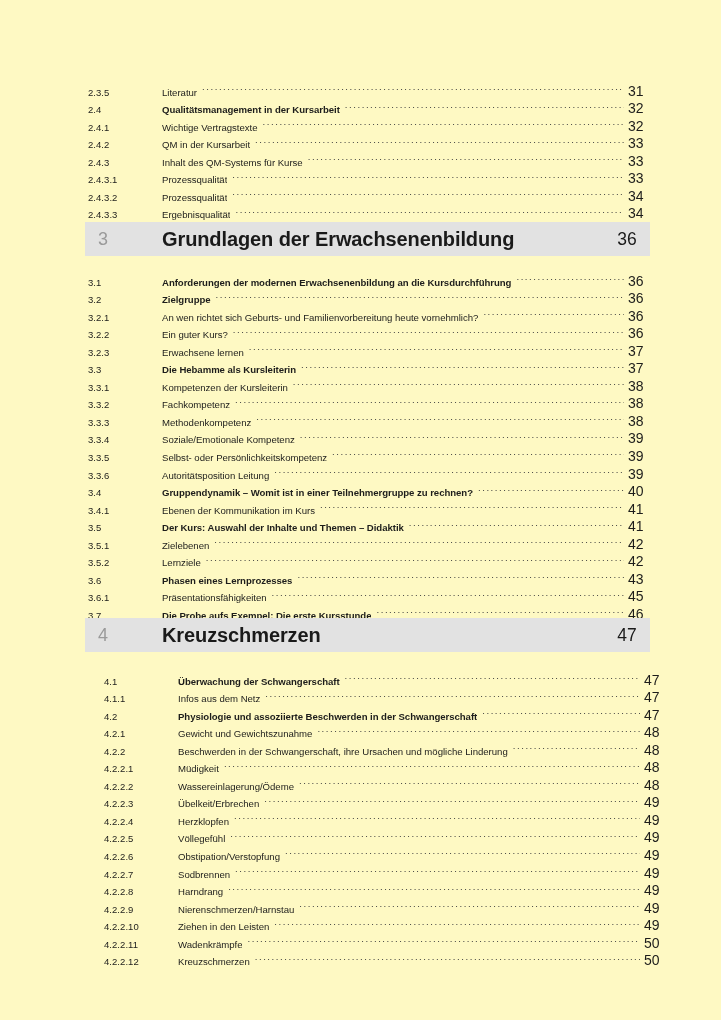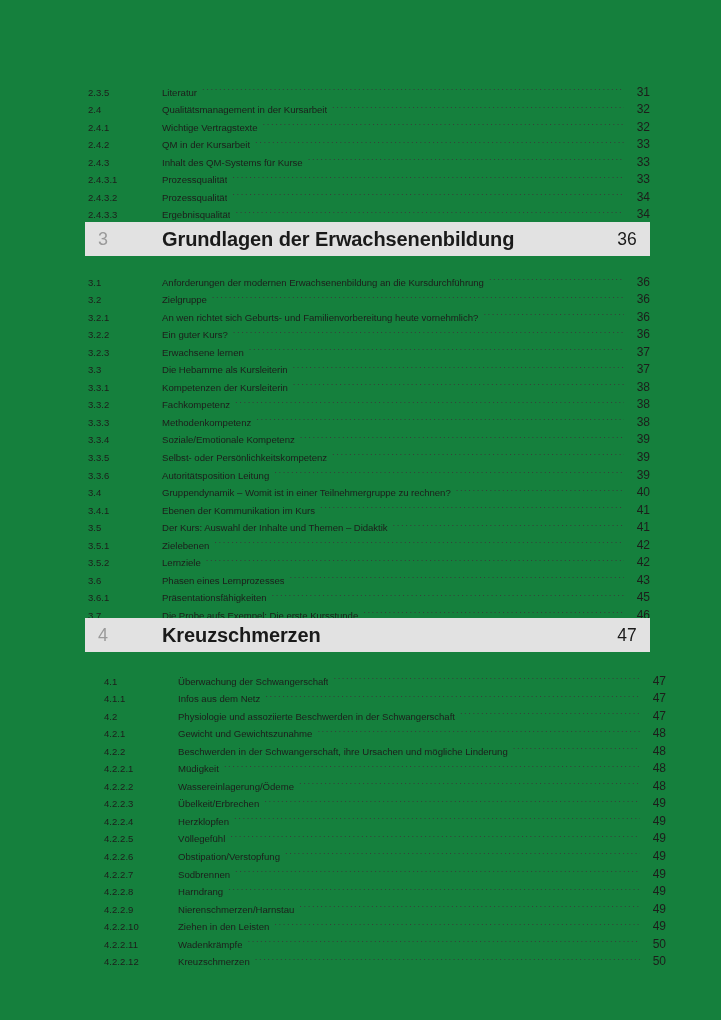--- a/index.html
+++ b/index.html
@@ -12,21 +12,21 @@
     height: 1020px;
     font-family: "Liberation Sans", sans-serif;
     color: #1a1a1a;
     -webkit-font-smoothing: antialiased;
   }
 
   #page {
     position: relative;
     width: 721px;
     height: 1020px;
-    background: #15803d;
+    background: #fef9c3;
     overflow: hidden;
   }
 
   
   .toc-block {
     position: absolute;
     left: 88px;
     width: 562px;
   }
 
@@ -49,21 +49,21 @@
   .toc-title {
     flex: 0 0 auto;
     max-width: 470px;
     overflow: hidden;
     text-overflow: clip;
     letter-spacing: -0.02px;
     text-align: right;
   }
 
   .toc-row.bold .toc-title {
-    font-weight: normal;
+    font-weight: bold;
     letter-spacing: -0.05px;
   }
 
   .toc-dots {
     flex: 1 1 auto;
     overflow: hidden;
     margin: 0 4px 0 5px;
     position: relative;
     height: 100%;
   }
@@ -76,22 +76,22 @@
     font-size: 9.6px;
     letter-spacing: 1.55px;
     color: #3b3b3b;
     white-space: nowrap;
     overflow: hidden;
     display: block;
   }
 
   .toc-page {
     flex: 0 0 22px;
-    text-align: right;
-    font-size: 12px;
+    text-align: left;
+    font-size: 14px;
   }
 
   
   .chapter-band {
     position: absolute;
     left: 85px;
     width: 565px;
     height: 34px;
     background: #e2e2e2;
     display: flex;

